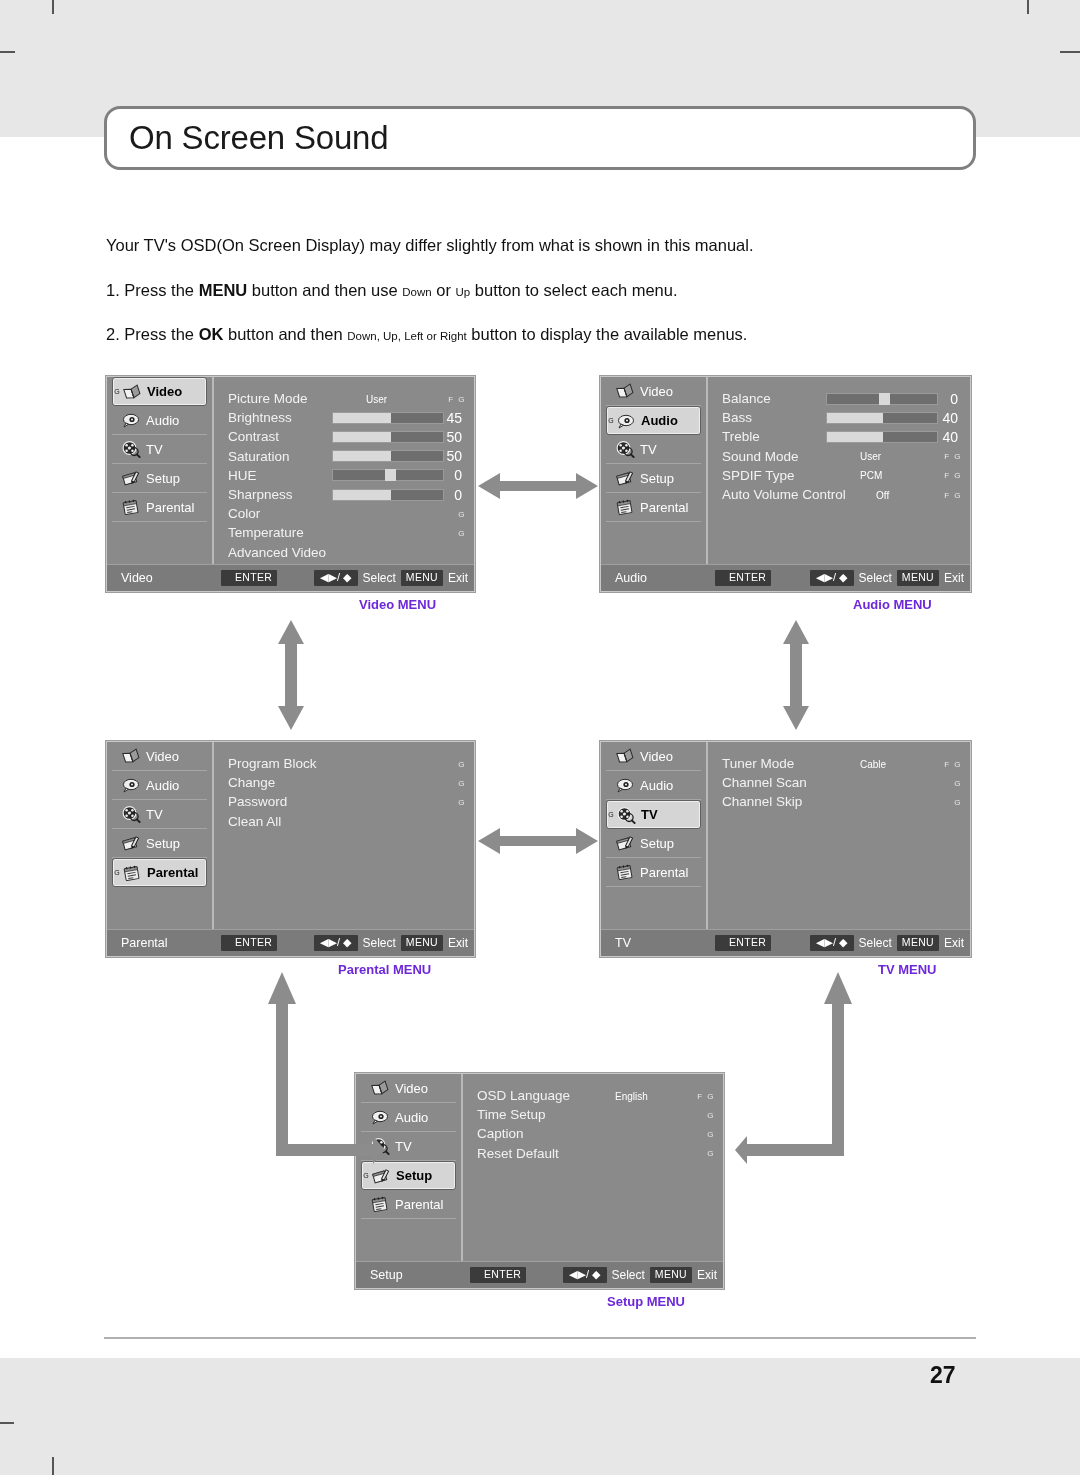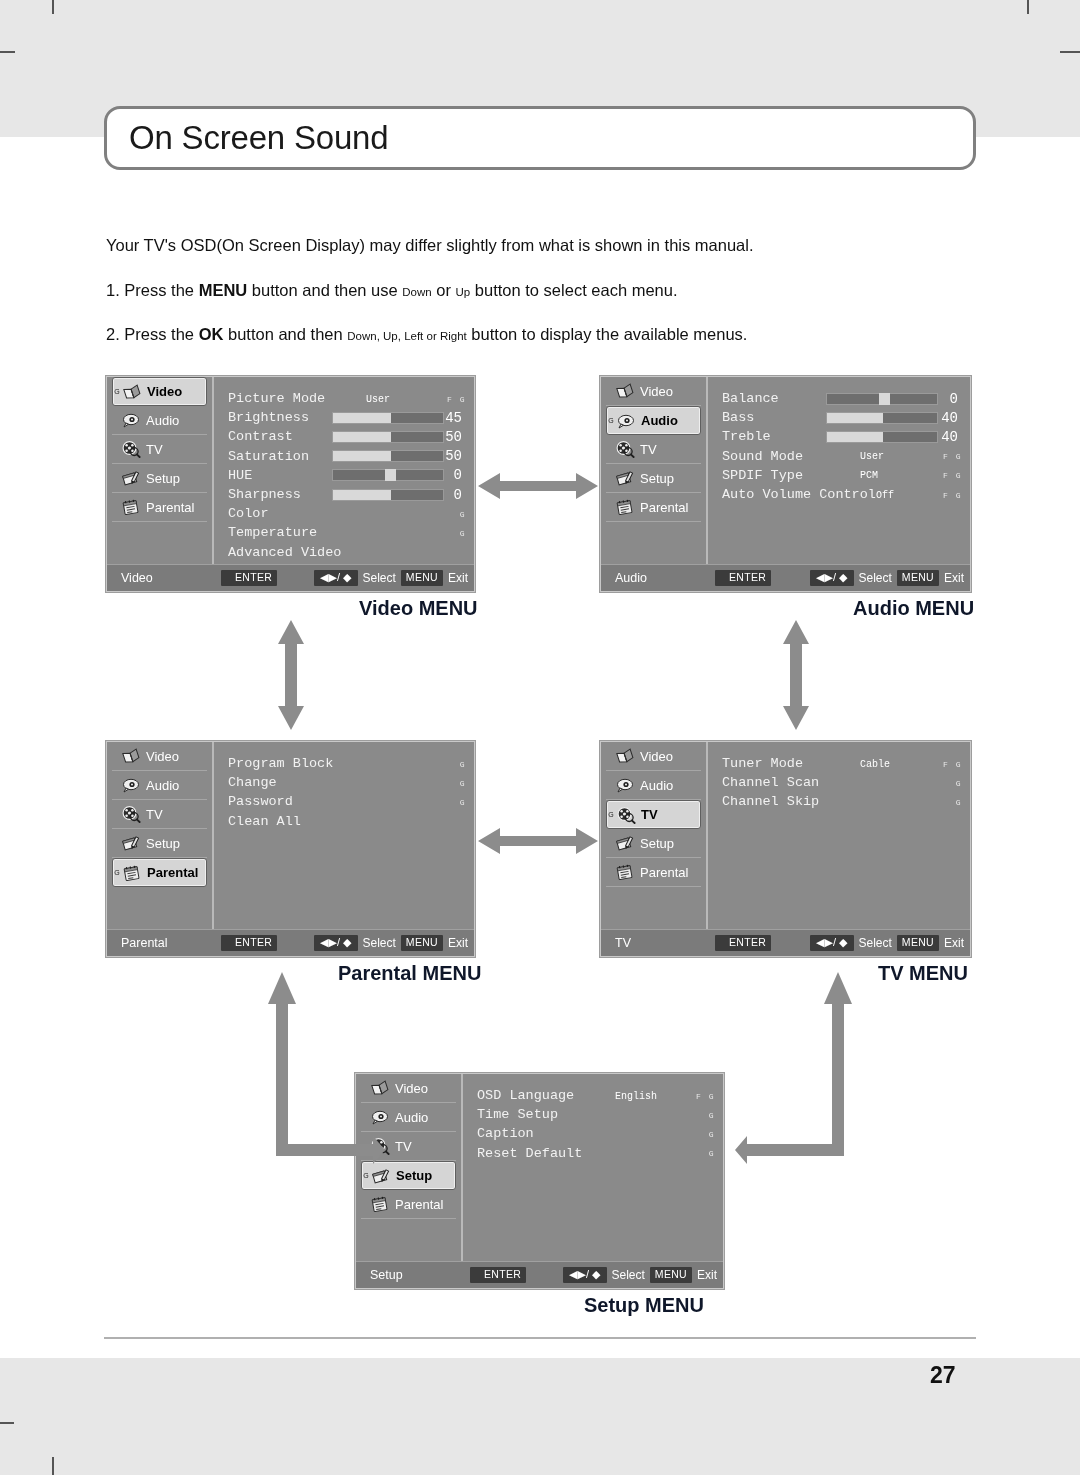--- a/index.html
+++ b/index.html
@@ -111,21 +111,20 @@
     left: 109px; right: 0; top: 0; bottom: 34px;
     padding-top: 12px;
   }
   .row {
     position: relative;
     height: 19.2px;
     display: flex;
     align-items: center;
     padding-left: 12px;
     padding-right: 8px;
-    font-family: Liberation Mono, monospace;
   }
   .row .r-label {
     font-size: 13.5px; color: #f2f2f2; white-space: nowrap;
     flex: 0 0 auto;
   }
   .row .r-val {
     position: absolute; left: 150px; top: 50%;
     transform: translateY(-50%);
     font-size: 10px; color: #ffffff; white-space: nowrap;
   }
@@ -182,23 +181,23 @@
     border-radius: 1px; line-height: 1;
     letter-spacing: 0.3px;
   }
   .keycap.arrows { letter-spacing: 0; font-size: 11px; padding: 2px 6px 3px 6px;}
   .f-word { font-size: 12px; color: #ffffff; }
   .enter-pos { position: absolute; left: 114px; padding-left: 14px; }
 
   
   .caption {
     position: absolute;
-    font-size: 20px;
+    font-size: 13px;
     font-weight: bold;
-    color: #0f172a;
+    color: #6d28d9;
     white-space: nowrap;
   }
 
   
   .arrow-svg { position: absolute; }
 
   
   .pagenum {
     position: absolute;
     left: 930px; top: 1362px;
@@ -808,21 +807,21 @@
         <span class="keycap">MENU</span>
         <span class="f-word">Exit</span>
       </span>
     </div>
   </div>
 
 <div class="caption" style="left:359px; top:597px;">Video MENU</div>
 <div class="caption" style="left:853px; top:597px;">Audio MENU</div>
 <div class="caption" style="left:338px; top:962px;">Parental MENU</div>
 <div class="caption" style="left:878px; top:962px;">TV MENU</div>
-<div class="caption" style="left:584px; top:1294px;">Setup MENU</div>
+<div class="caption" style="left:607px; top:1294px;">Setup MENU</div>
 
 <svg class="arrow-svg" width="120" height="40" style="left:478px; top:466px;" viewBox="0 0 120 40">
   <polygon points="0,20 22,7 22,15 98,15 98,7 120,20 98,33 98,25 22,25 22,33" fill="#8c8c8c"></polygon>
 </svg>
 
 <svg class="arrow-svg" width="120" height="40" style="left:478px; top:821px;" viewBox="0 0 120 40">
   <polygon points="0,20 22,7 22,15 98,15 98,7 120,20 98,33 98,25 22,25 22,33" fill="#8c8c8c"></polygon>
 </svg>
 
 <svg class="arrow-svg" width="38" height="110" style="left:272px; top:620px;" viewBox="0 0 38 110">

